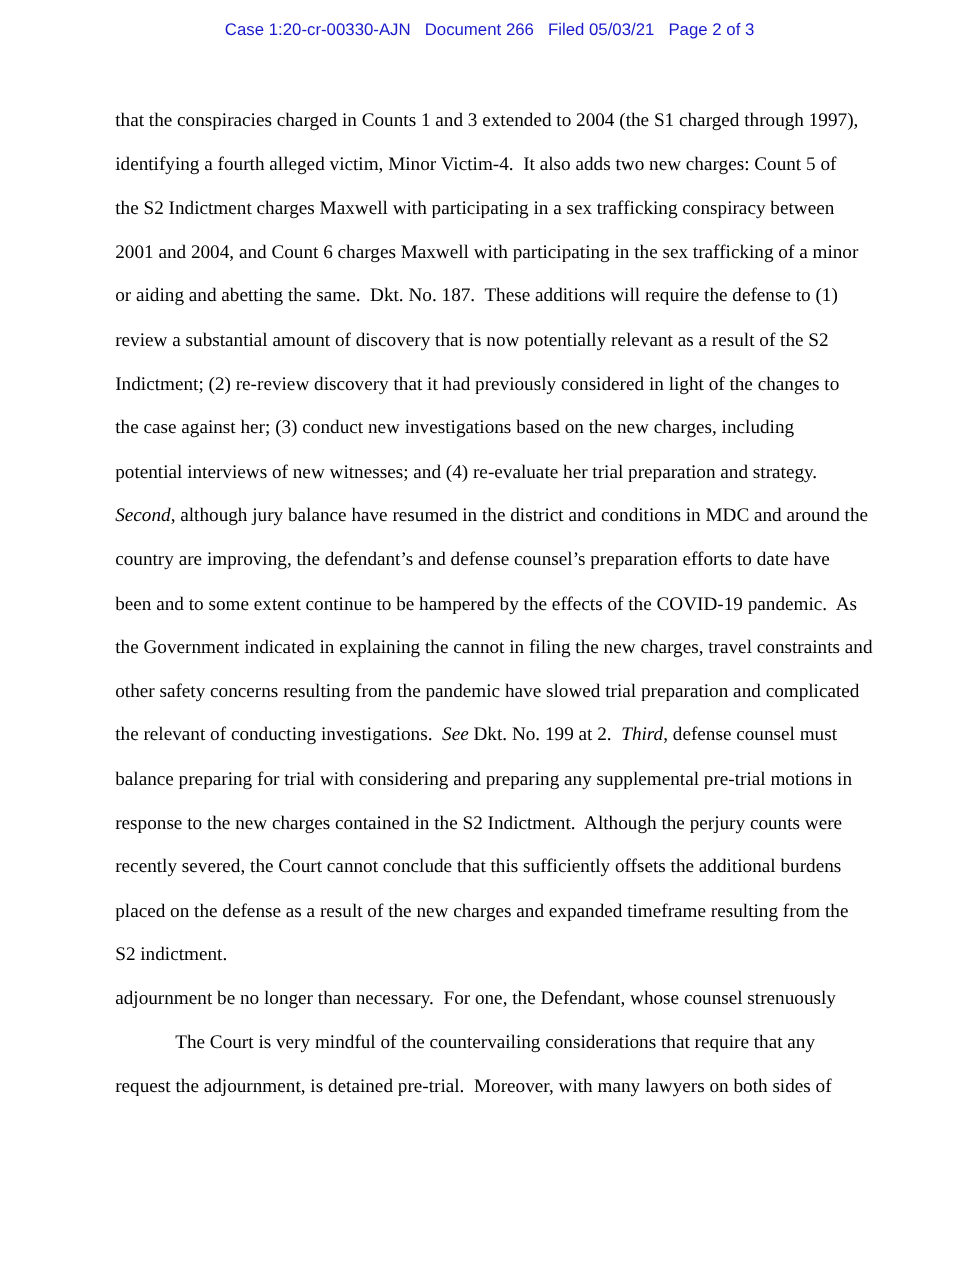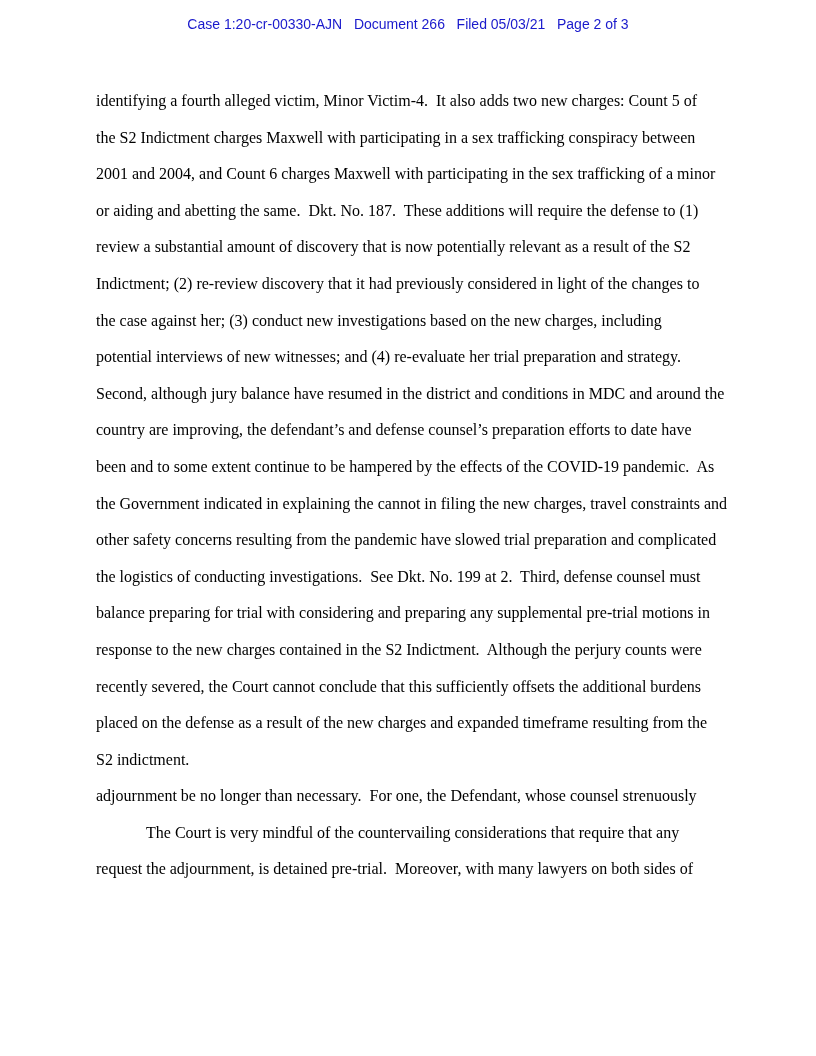--- a/index.html
+++ b/index.html
@@ -35,42 +35,44 @@
     color: #000000;
   }
   .line {
     line-height: 36.6px;
     white-space: pre;
   }
   .indent {
     padding-left: 50px;
   }
   .italic {
+    font-style: italic;
   }
 </style>
 </head>
 <body>
 
 <div class="page">
   <div class="stamp" style="color: rgb(26, 26, 204);">Case 1:20-cr-00330-AJN   Document 266   Filed 05/03/21   Page 2 of 3</div>
   <div class="body-text">
+      <div class="line"><span>that the conspiracies charged in Counts 1 and 3 extended to 2004 (the S1 charged through 1997),</span></div>
       <div class="line"><span>identifying a fourth alleged victim, Minor Victim-4.  It also adds two new charges: Count 5 of</span></div>
       <div class="line"><span>the S2 Indictment charges Maxwell with participating in a sex trafficking conspiracy between</span></div>
       <div class="line"><span>2001 and 2004, and Count 6 charges Maxwell with participating in the sex trafficking of a minor</span></div>
       <div class="line"><span>or aiding and abetting the same.  Dkt. No. 187.  These additions will require the defense to (1)</span></div>
       <div class="line"><span>review a substantial amount of discovery that is now potentially relevant as a result of the S2</span></div>
       <div class="line"><span>Indictment; (2) re-review discovery that it had previously considered in light of the changes to</span></div>
       <div class="line"><span>the case against her; (3) conduct new investigations based on the new charges, including</span></div>
       <div class="line"><span>potential interviews of new witnesses; and (4) re-evaluate her trial preparation and strategy.</span></div>
       <div class="line"><span class="italic">Second</span><span>, although jury balance have resumed in the district and conditions in MDC and around the</span></div>
       <div class="line"><span>country are improving, the defendant’s and defense counsel’s preparation efforts to date have</span></div>
       <div class="line"><span>been and to some extent continue to be hampered by the effects of the COVID-19 pandemic.  As</span></div>
       <div class="line"><span>the Government indicated in explaining the cannot in filing the new charges, travel constraints and</span></div>
       <div class="line"><span>other safety concerns resulting from the pandemic have slowed trial preparation and complicated</span></div>
-      <div class="line"><span>the logistics of conducting investigations.  </span><span class="italic">See</span><span> Dkt. No. 199 at 2.  </span><span class="italic">Third</span><span>, defense counsel must</span></div>
+      <div class="line"><span>the relevant of conducting investigations.  </span><span class="italic">See</span><span> Dkt. No. 199 at 2.  </span><span class="italic">Third</span><span>, defense counsel must</span></div>
       <div class="line"><span>balance preparing for trial with considering and preparing any supplemental pre-trial motions in</span></div>
       <div class="line"><span>response to the new charges contained in the S2 Indictment.  Although the perjury counts were</span></div>
       <div class="line"><span>recently severed, the Court cannot conclude that this sufficiently offsets the additional burdens</span></div>
       <div class="line"><span>placed on the defense as a result of the new charges and expanded timeframe resulting from the</span></div>
       <div class="line"><span>S2 indictment.</span></div>
       <div class="line"><span>adjournment be no longer than necessary.  For one, the Defendant, whose counsel strenuously</span></div>
       <div class="line indent"><span>The Court is very mindful of the countervailing considerations that require that any</span></div>
       <div class="line"><span>request the adjournment, is detained pre-trial.  Moreover, with many lawyers on both sides of</span></div>
     </div>
 </div>

